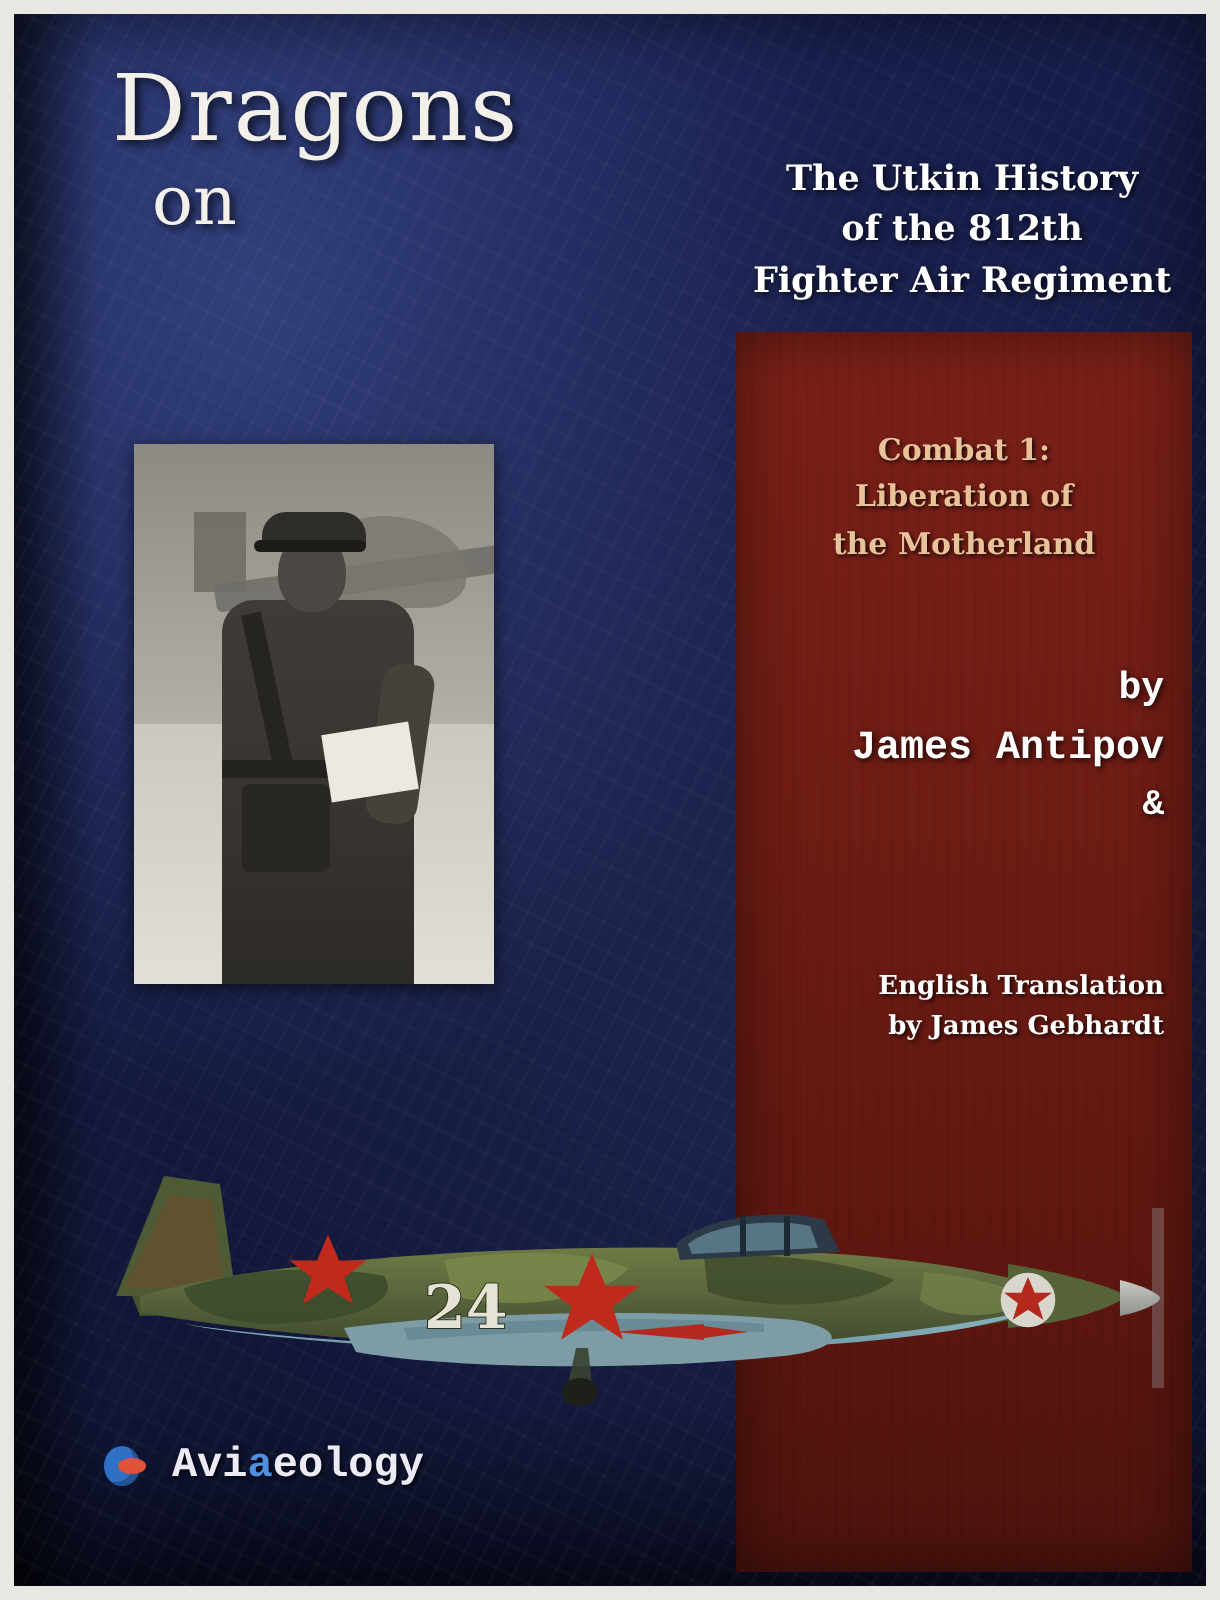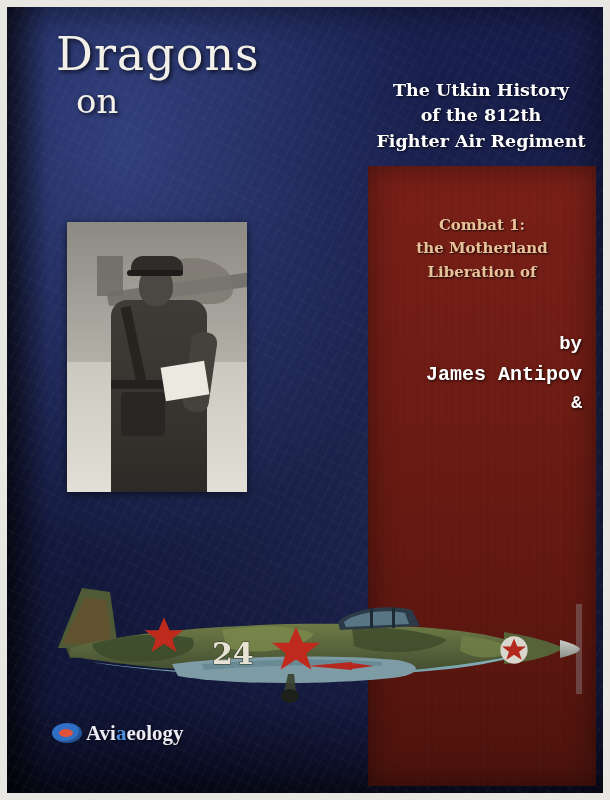--- a/index.html
+++ b/index.html
@@ -308,25 +308,26 @@
   .logo-swoosh::after {
     content: "";
     position: absolute;
     left: 7px; top: 6px;
     width: 14px; height: 8px;
     background: #e0533a;
     border-radius: 50%;
   }
   .logo-text {
     color: #eceaf2;
-    font-family: Liberation Serif, serif;
+    font-family: Liberation Mono, monospace;
     font-weight: bold;
     font-size: 21px;
     letter-spacing: 0px;
     text-shadow: 1px 1px 2px rgba(0,0,0,0.7);
+    margin-left: 12px;
   }
   .logo-text .accent { color: #4f8fe0; }
 </style>
 </head>
 <body>
 
 <div id="cover">
   <div class="paper-edge"></div>
 
   <div class="book">
@@ -342,30 +343,34 @@
   </div>
 
   <div class="subtitle">
     <div>The Utkin History</div>
     <div>of the 812th</div>
     <div>Fighter Air Regiment</div>
   </div>
 
   <div class="volume">
     <div>Combat 1:</div>
+    <div>Liberation of</div>
     <div>the Motherland</div>
-    <div>Liberation of</div>
   </div>
 
   <div class="authors">
     <div class="by">by</div>
     <div>James Antipov</div>
     <div class="amp">&amp;</div>
   </div>
 
+  <div class="translation">
+    <div>English Translation</div>
+    <div>by James Gebhardt</div>
+  </div>
 
   <div class="photo">
     <div class="sky"></div>
     <div class="ground"></div>
     <div class="tail"></div>
     <div class="plane-bg"></div>
     <div class="plane-bg2"></div>
     <div class="officer-body"></div>
     <div class="officer-strap"></div>
     <div class="officer-belt"></div>

